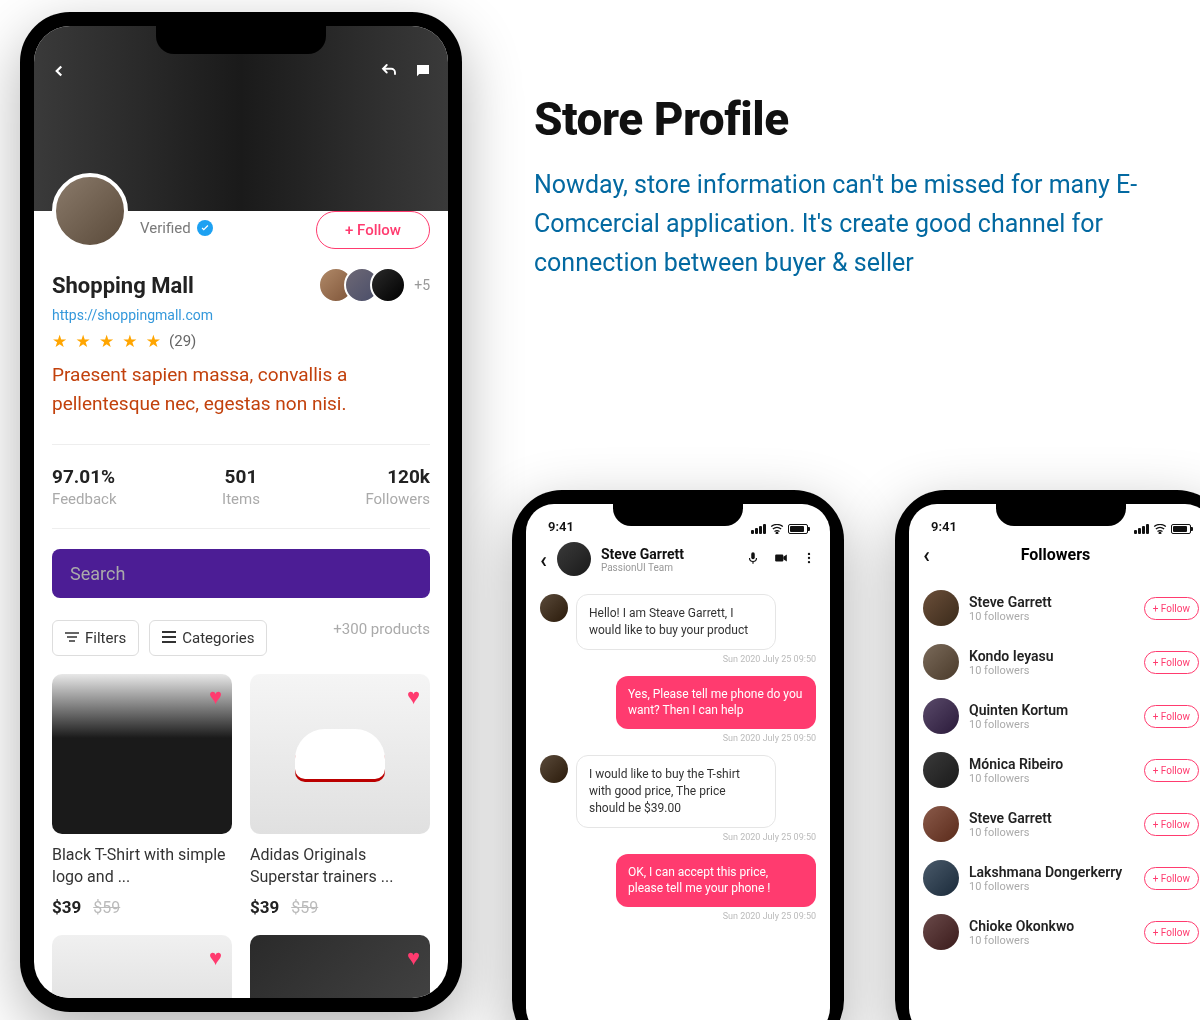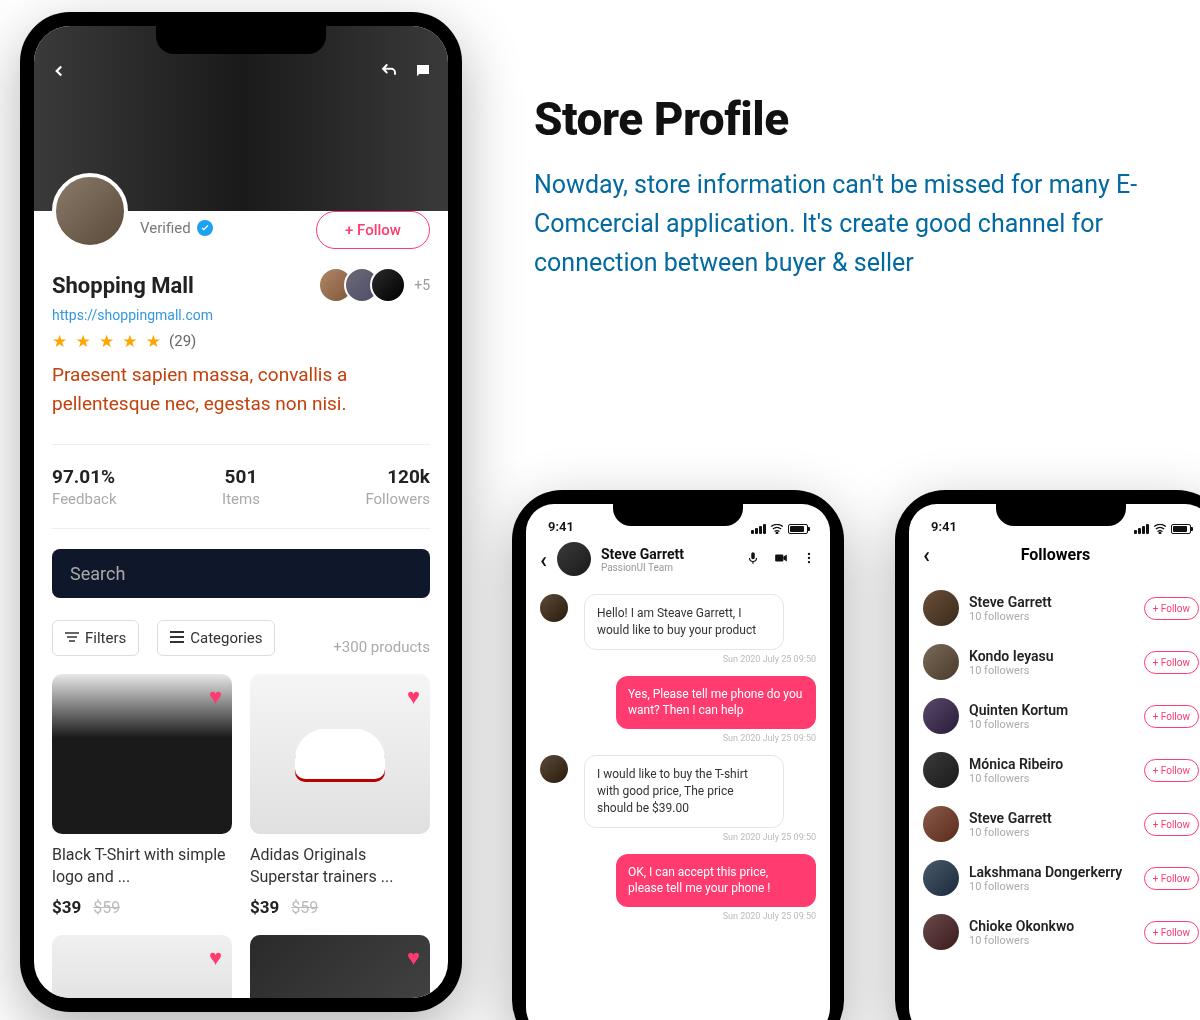--- a/index.html
+++ b/index.html
@@ -83,25 +83,25 @@
 .store-desc { color: #c2410c; font-size: 19px; margin-top: 10px; line-height: 1.5; }
 
 .stats-row { display: flex; justify-content: space-between; margin-top: 26px; border-top: 1px solid #eee; padding-top: 20px; border-bottom: 1px solid #eee; padding-bottom: 20px; }
 .stat { text-align: left; }
 .stat:nth-child(2){text-align:center;}
 .stat:nth-child(3){text-align:right;}
 .stat-val { font-size: 19px; font-weight: 700; color: #222; }
 .stat-lbl { font-size: 15px; color: #aaa; margin-top: 2px; }
 
 .search-box {
-  background: #0f172a; border-radius: 8px; padding: 14px 18px;
+  background: #4c1d95; border-radius: 8px; padding: 14px 18px;
   color: #aaa; font-size: 18px; margin-top: 20px;
 }
 
-.filter-row { display: flex; align-items: flex-end; gap: 18px; margin-top: 22px; }
+.filter-row { display: flex; align-items: flex-start; gap: 10px; margin-top: 22px; }
 .chip { border: 1px solid #ddd; border-radius: 6px; padding: 8px 12px; font-size: 15px; color: #333; display:flex; align-items:center; gap:6px; }
 .chip-icon { display:inline-block; width:14px; }
 .product-count { margin-left: auto; color: #aaa; font-size: 15px; }
 
 .product-grid { display: grid; grid-template-columns: 1fr 1fr; gap: 18px; margin-top: 18px; }
 .product { }
 .product-img { height: 160px; border-radius: 10px; background: #ddd; position: relative; }
 .heart { position: absolute; top: 10px; right: 10px; color: #ff3b6f; font-size: 22px; }
 .p1 .product-img { background: linear-gradient(180deg,#e8e8e8 0%,#1a1a1a 40%,#1a1a1a 100%); }
 .p2 .product-img { background: linear-gradient(180deg,#f5f5f5,#e0e0e0); display:flex; align-items:center; justify-content:center; }
@@ -135,21 +135,21 @@
 
 .chat-header { display:flex; align-items:center; padding: 8px 14px; gap:10px; }
 .back-arrow { font-size:22px; font-weight:700; color:#111; }
 .chat-av { width:34px; height:34px; border-radius:50%; background: linear-gradient(135deg,#3a3a3a,#1a1a1a); }
 .chat-name { font-weight:700; font-size:14px; color:#111; }
 .chat-sub { font-size:10px; color:#999; }
 .chat-actions { margin-left:auto; display:flex; gap:14px; align-items:center;}
 .chat-actions .ic { width:14px; height:14px; }
 
 .chat-body { padding: 10px 14px; font-size: 12px; }
-.msg-row { display:flex; gap:16px; margin-bottom: 4px; }
+.msg-row { display:flex; gap:8px; margin-bottom: 4px; }
 .msg-av { width:28px; height:28px; border-radius:50%; background:linear-gradient(135deg,#5a4a3a,#2a1a0a); flex-shrink:0; }
 .bubble { padding: 10px 12px; border-radius: 12px; max-width: 200px; line-height:1.4; }
 .bubble.in { background:#fff; border:1px solid #e5e5e5; color:#333; }
 .bubble.out { background:#ff3b6f; color:#fff; margin-left:auto; }
 .timestamp { font-size:9px; color:#bbb; text-align:right; margin: 4px 0 12px; }
 .msg-row.right { justify-content:flex-end; }
 
 
 .phone3 { left: 895px; top: 490px; width: 332px; height: 560px; }
 .phone3 .notch { width: 130px; height: 22px; }

